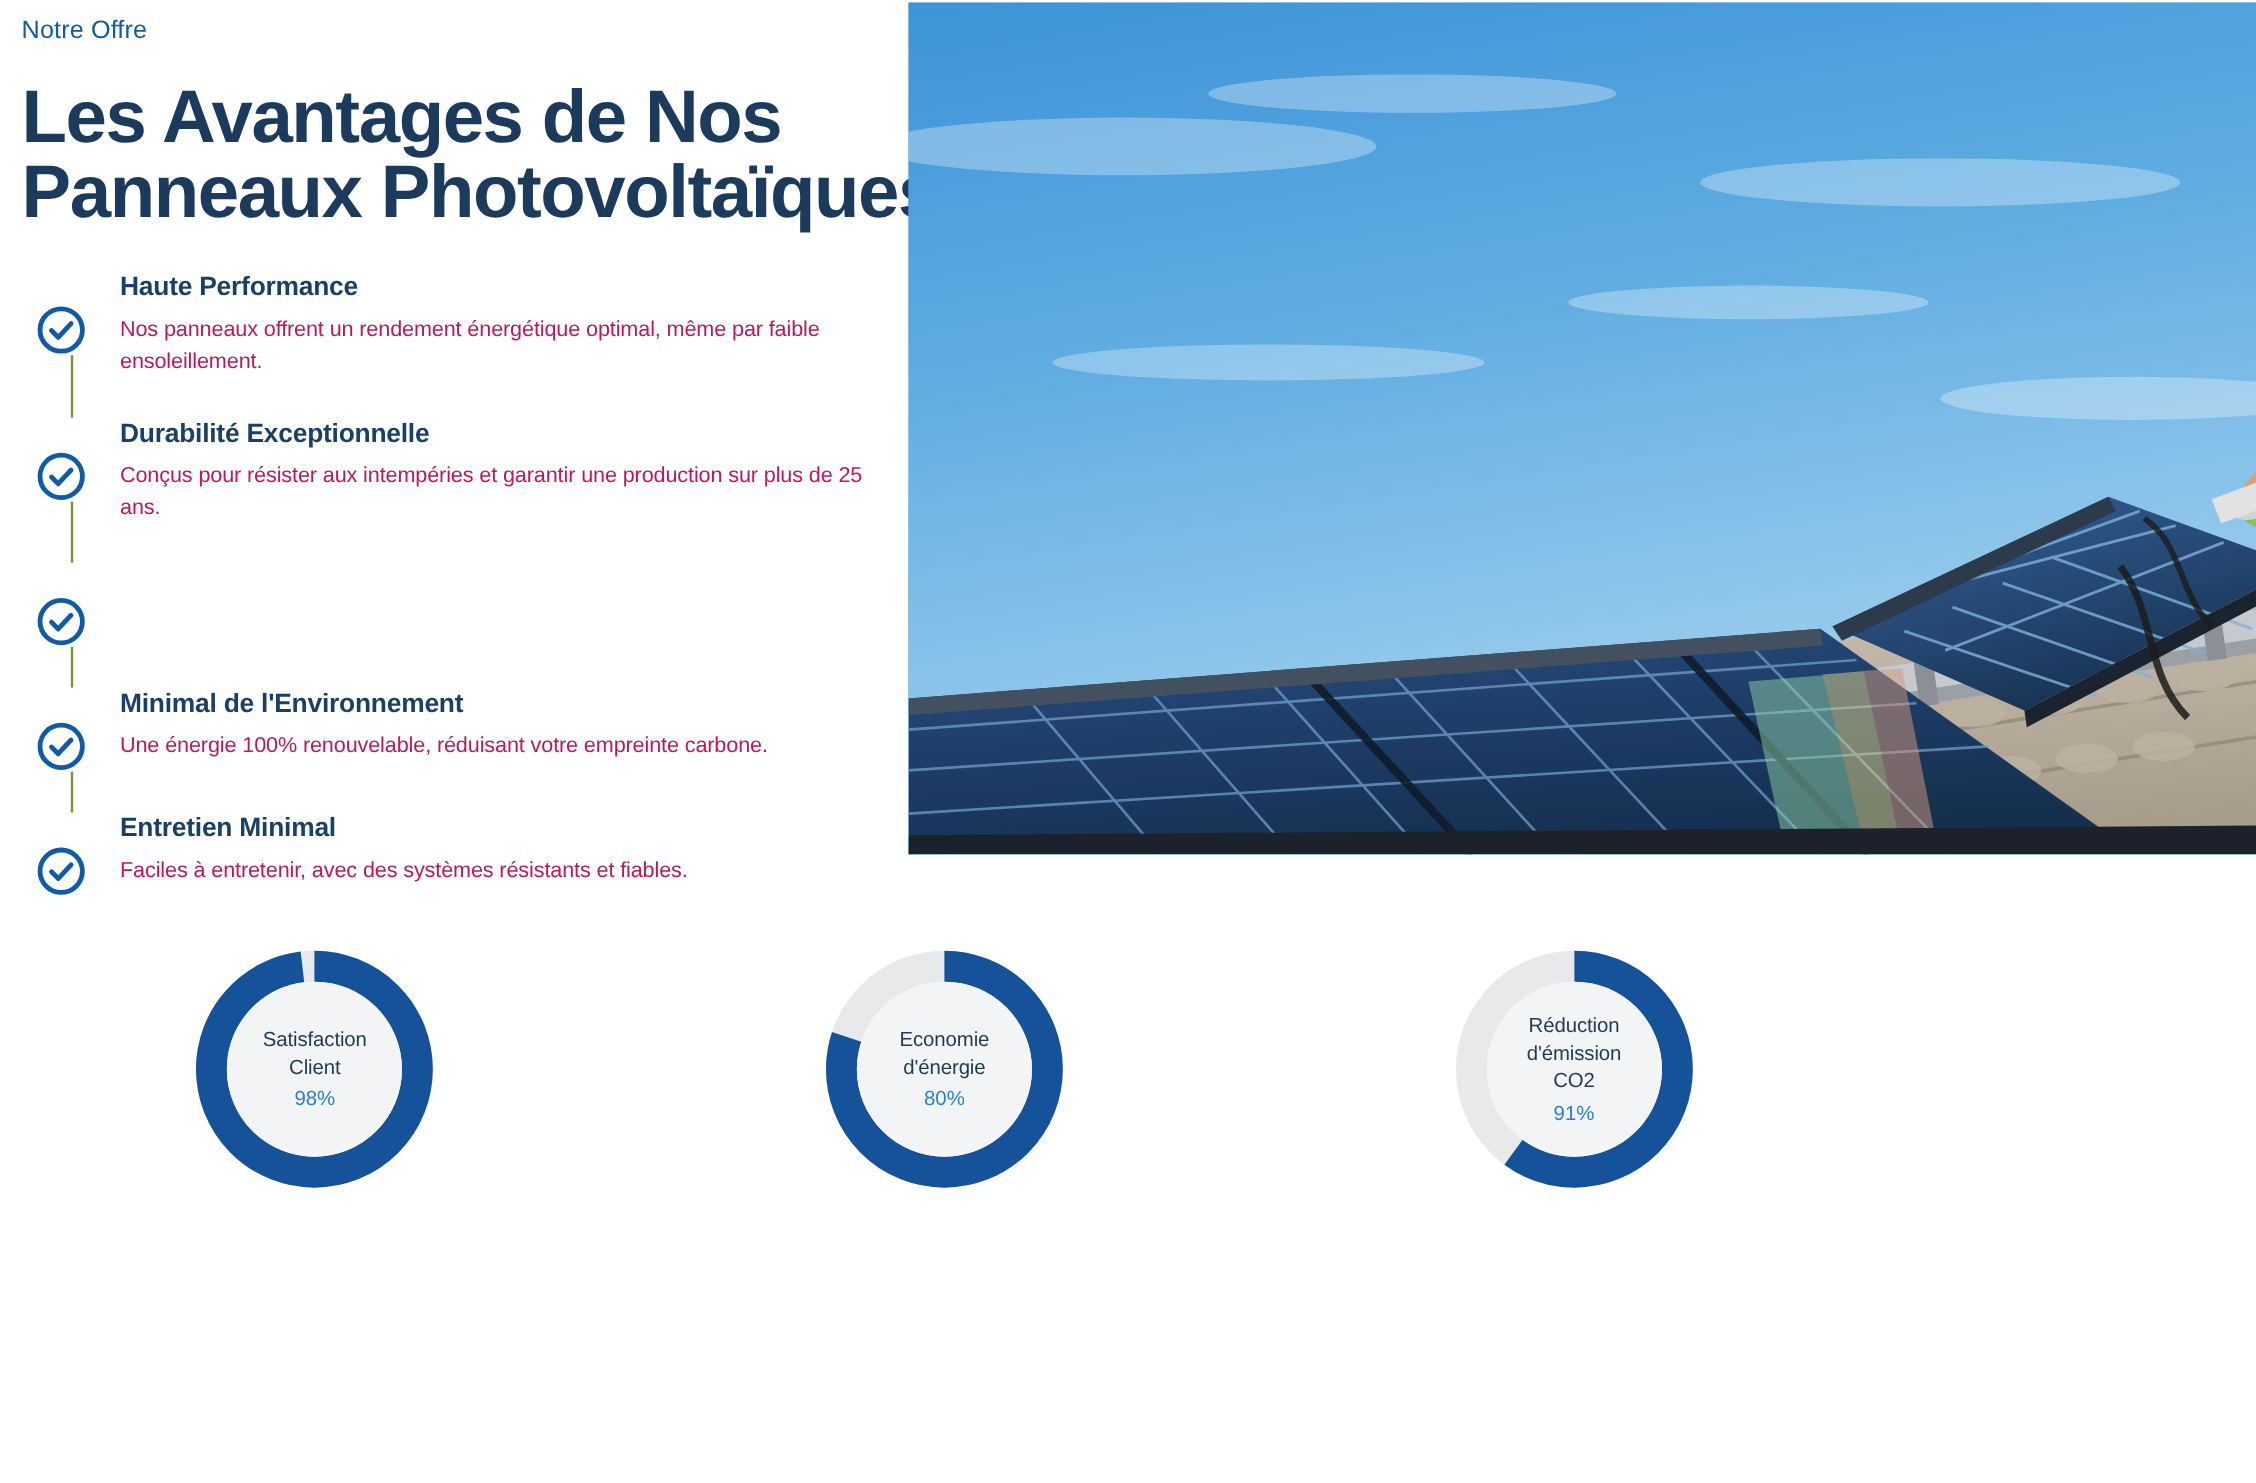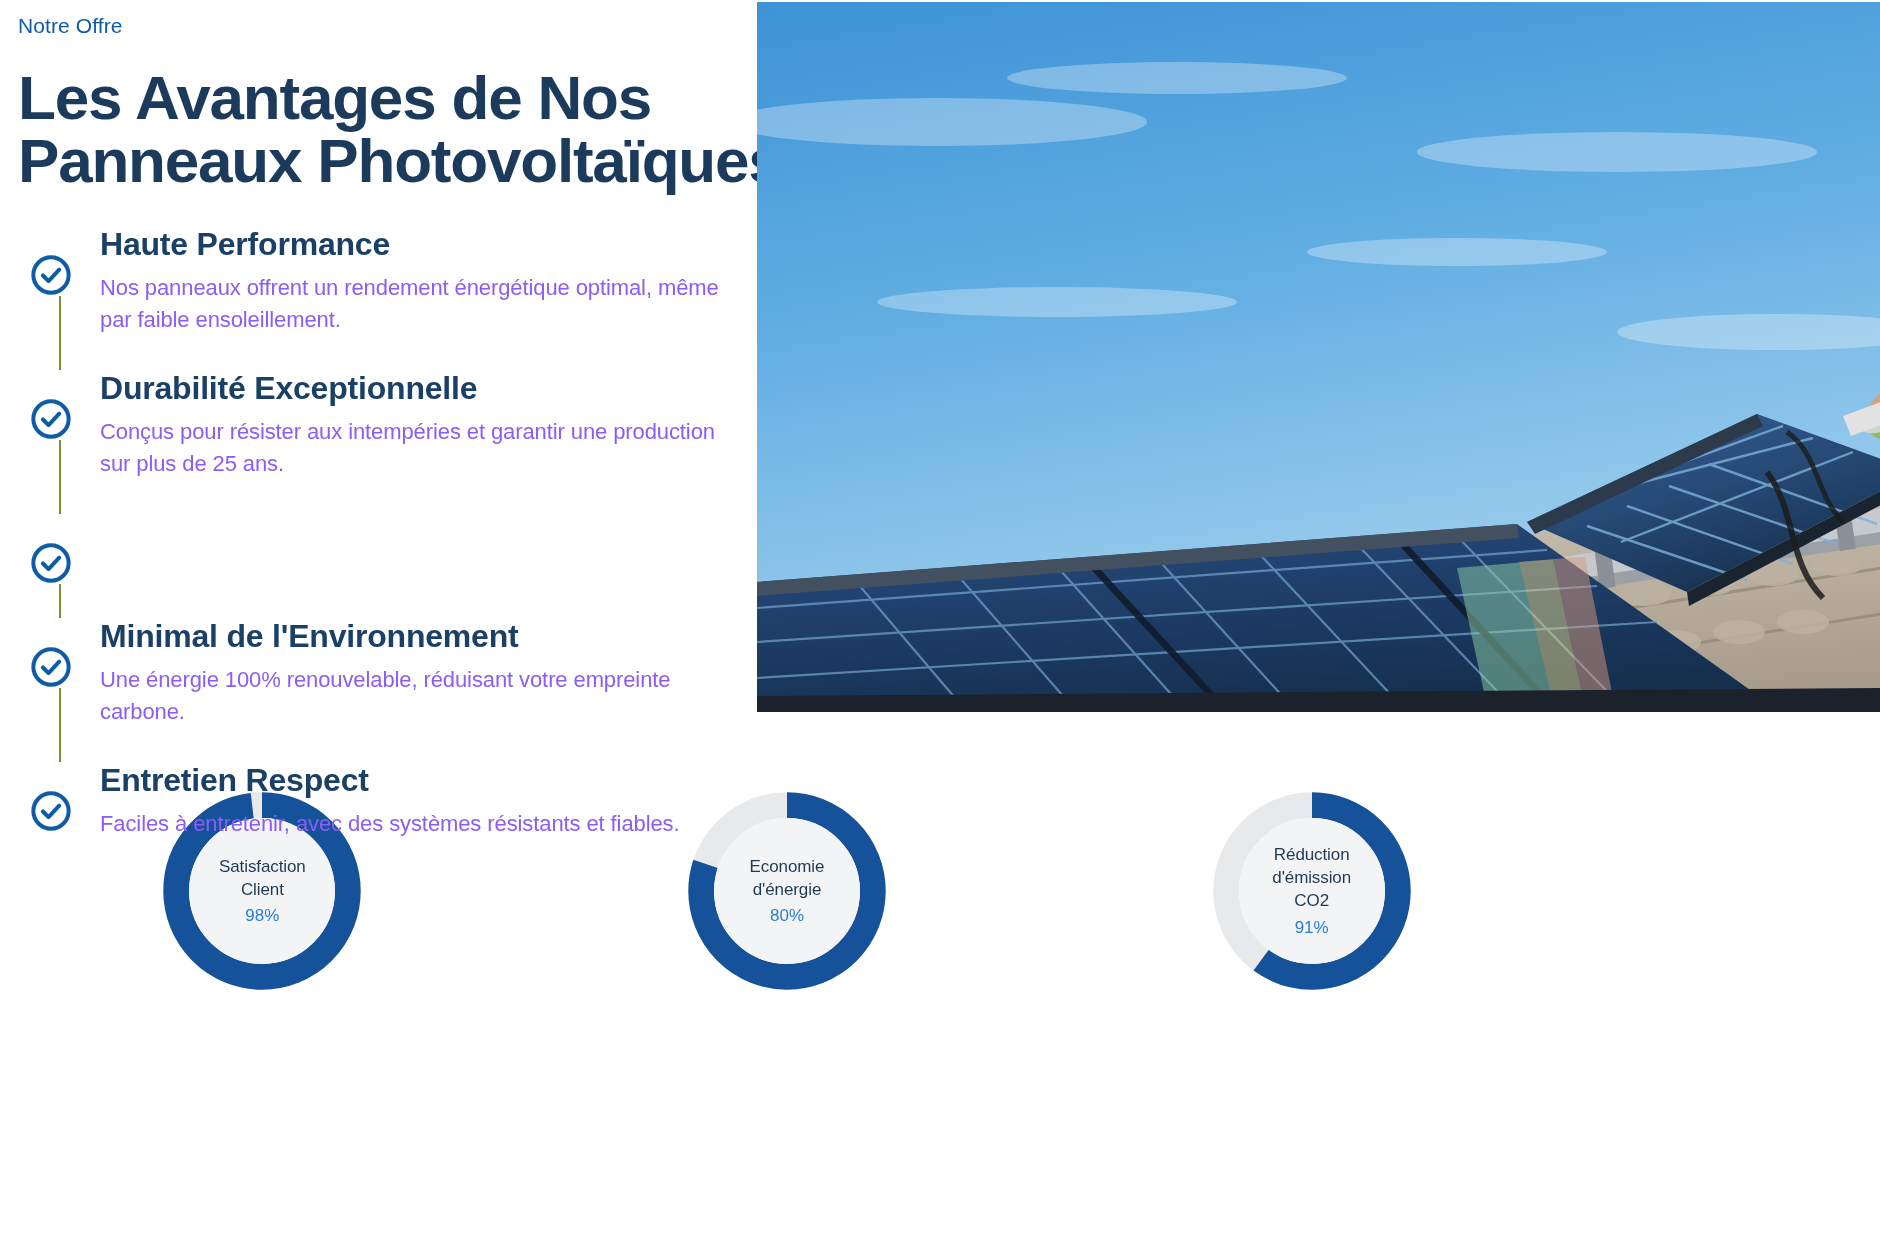--- a/index.html
+++ b/index.html
@@ -74,30 +74,30 @@
   .check-icon {
     width: 42px; height: 42px;
     display: block;
   }
   .feature-body {
     flex: 1 1 auto;
     padding-left: 16px;
     max-width: 700px;
   }
   .feature-title {
-    font-size: 32px;
+    font-size: 22px;
     font-weight: bold;
     color: #1b4068;
     letter-spacing: -0.2px;
     margin-bottom: 9px;
   }
   .feature-desc {
-    font-size: 22px;
+    font-size: 18px;
     line-height: 1.45;
-    color: #8b5cf6;
+    color: #be185d;
     letter-spacing: -0.1px;
     max-width: 650px;
   }
 
   
   .hero-image {
     position: absolute;
     left: 757px; top: 2px;
     width: 1124px; height: 710px;
     overflow: hidden;
@@ -211,21 +211,21 @@
       </div>
 
       <div class="feature">
         <div class="check-wrap">
           <svg class="check-icon" viewBox="0 0 44 44" aria-hidden="true">
             <circle cx="22" cy="22" r="18.5" fill="none" stroke="#0f5ba6" stroke-width="4.2"></circle>
             <path d="M13.5 22.5 L19.4 28.4 L30.6 16.4" fill="none" stroke="#0f5ba6" stroke-width="4.2" stroke-linecap="round" stroke-linejoin="round"></path>
           </svg>
         </div>
         <div class="feature-body">
-          <div class="feature-title">Entretien Respect</div>
+          <div class="feature-title">Entretien Minimal</div>
           <div class="feature-desc">Faciles à entretenir, avec des systèmes résistants et fiables.</div>
         </div>
       </div>
 
     </div>
   </div>
 
   <div class="hero-image">
     <svg viewBox="0 0 1124 710" preserveAspectRatio="xMidYMid slice" aria-hidden="true">
       <defs>

